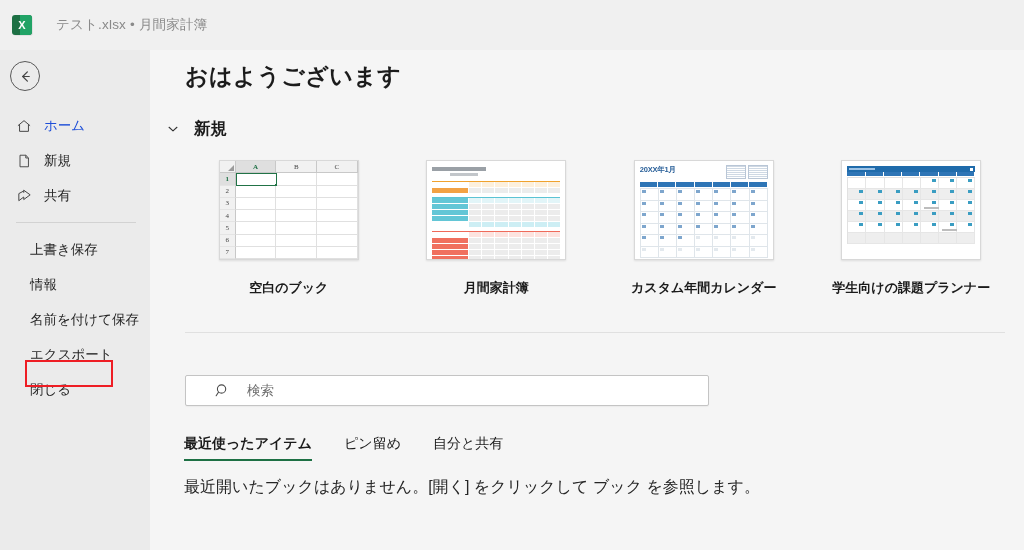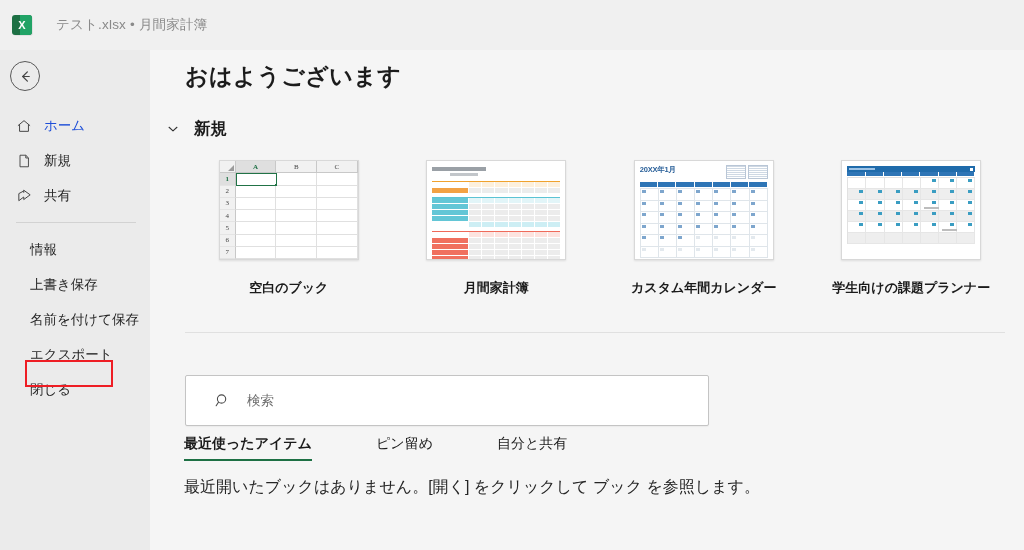--- a/index.html
+++ b/index.html
@@ -242,40 +242,40 @@
 
   
   .divider {
     position: absolute; left: 35px; top: 282px;
     width: 820px; height: 1px; background: #e0e0e0;
   }
 
   
   .search {
     position: absolute; left: 35px; top: 325px;
-    width: 524px; height: 51px;
+    width: 524px; height: 31px;
     background: #fff;
     border: 1px solid #c4c4c4;
     border-radius: 2px;
     display: flex; align-items: center;
     box-shadow: 0 1px 1px rgba(0,0,0,.04);
   }
   .search .mag { margin-left: 28px; display:flex; }
   .search input {
     flex: 1; border: none; outline: none;
     margin-left: 16px; margin-right: 10px;
     font-size: 13.5px; color: #1b1b1b;
     font-family: inherit; background: transparent;
   }
   .search input::placeholder { color: #6d6d6d; }
 
   
   .tabs {
     position: absolute; left: 34px; top: 385px;
-    display: flex; align-items: flex-end; gap: 32px;
+    display: flex; align-items: flex-end;
   }
   .tab {
     font-size: 14px;
     color: #1b1b1b;
     padding-bottom: 6px;
     margin-right: 32px;
     cursor: pointer;
     border-bottom: 2.5px solid transparent;
   }
   .tab.active { font-weight: bold; border-bottom-color: #1d7044; }
@@ -336,26 +336,26 @@
             <path d="M3 14.5 V7 L8.2 4.2" fill="none" stroke="#444" stroke-width="1.05" stroke-linejoin="round"></path>
             <path d="M3 14.5 L8.2 10.6 V13.3 L15 8.3 L8.2 3.4 V6.1" fill="none" stroke="#444" stroke-width="1.05" stroke-linejoin="round"></path>
           </svg>
         </span>
         <span>共有</span>
       </div>
 
       <div class="nav-sep"></div>
 
 
+      <div class="nav-item noicon highlight">
+        <span>上書き保存</span>
+      </div>
+
       <div class="nav-item noicon">
         <span>情報</span>
-      </div>
-
-      <div class="nav-item noicon highlight">
-        <span>上書き保存</span>
       </div>
 
       <div class="nav-item noicon">
         <span>名前を付けて保存</span>
       </div>
 
 
       <div class="nav-item noicon">
         <span>エクスポート</span>
       </div>

